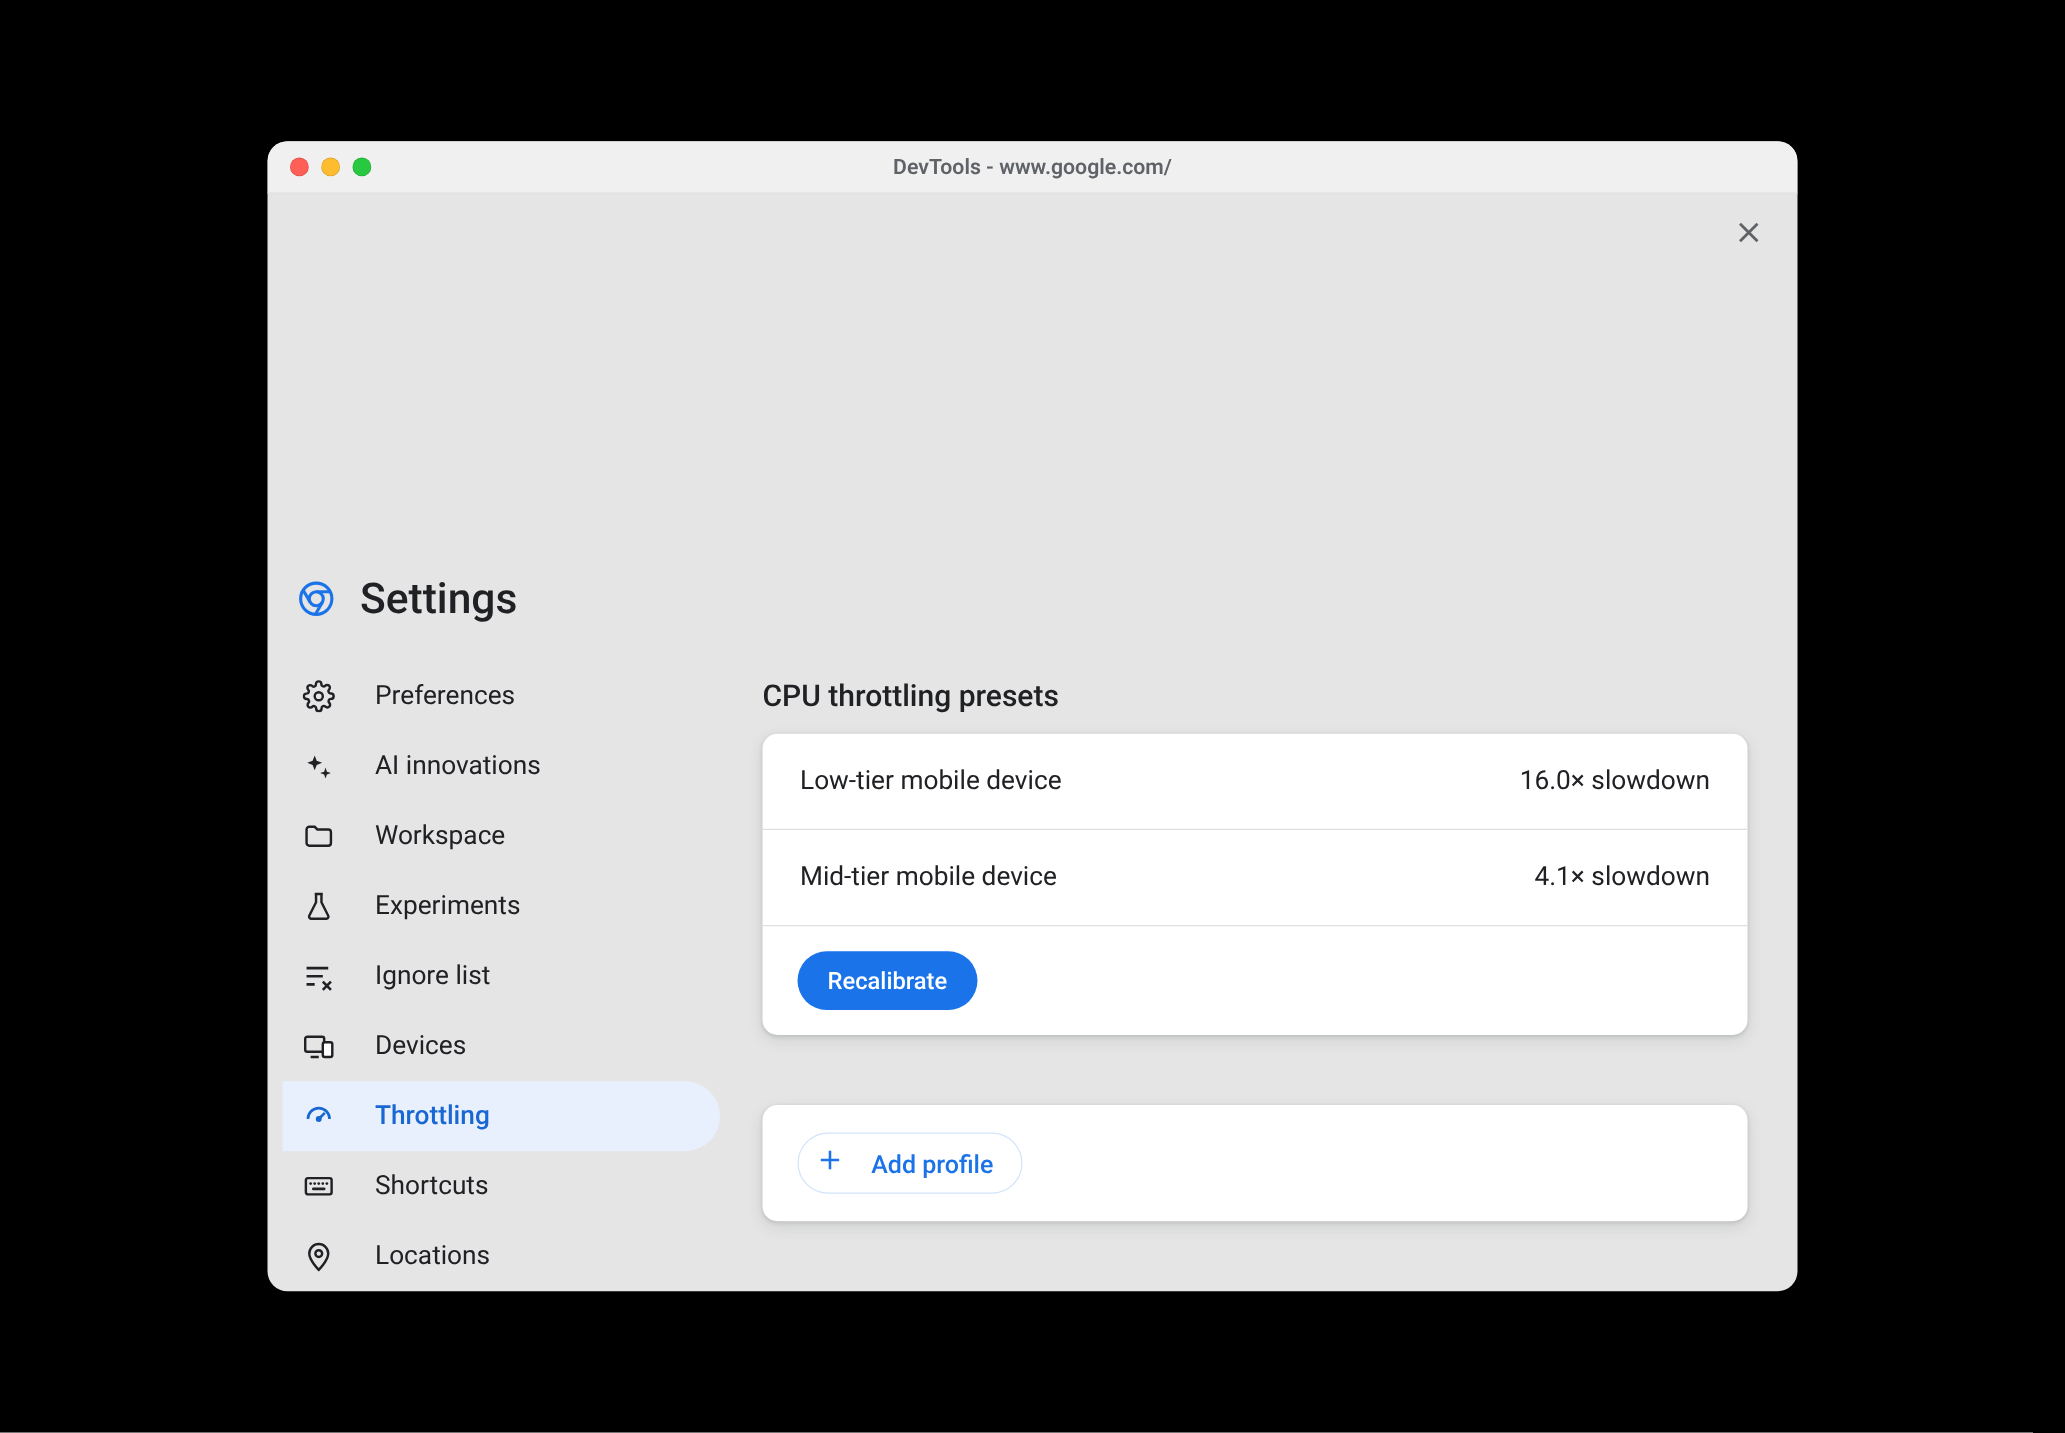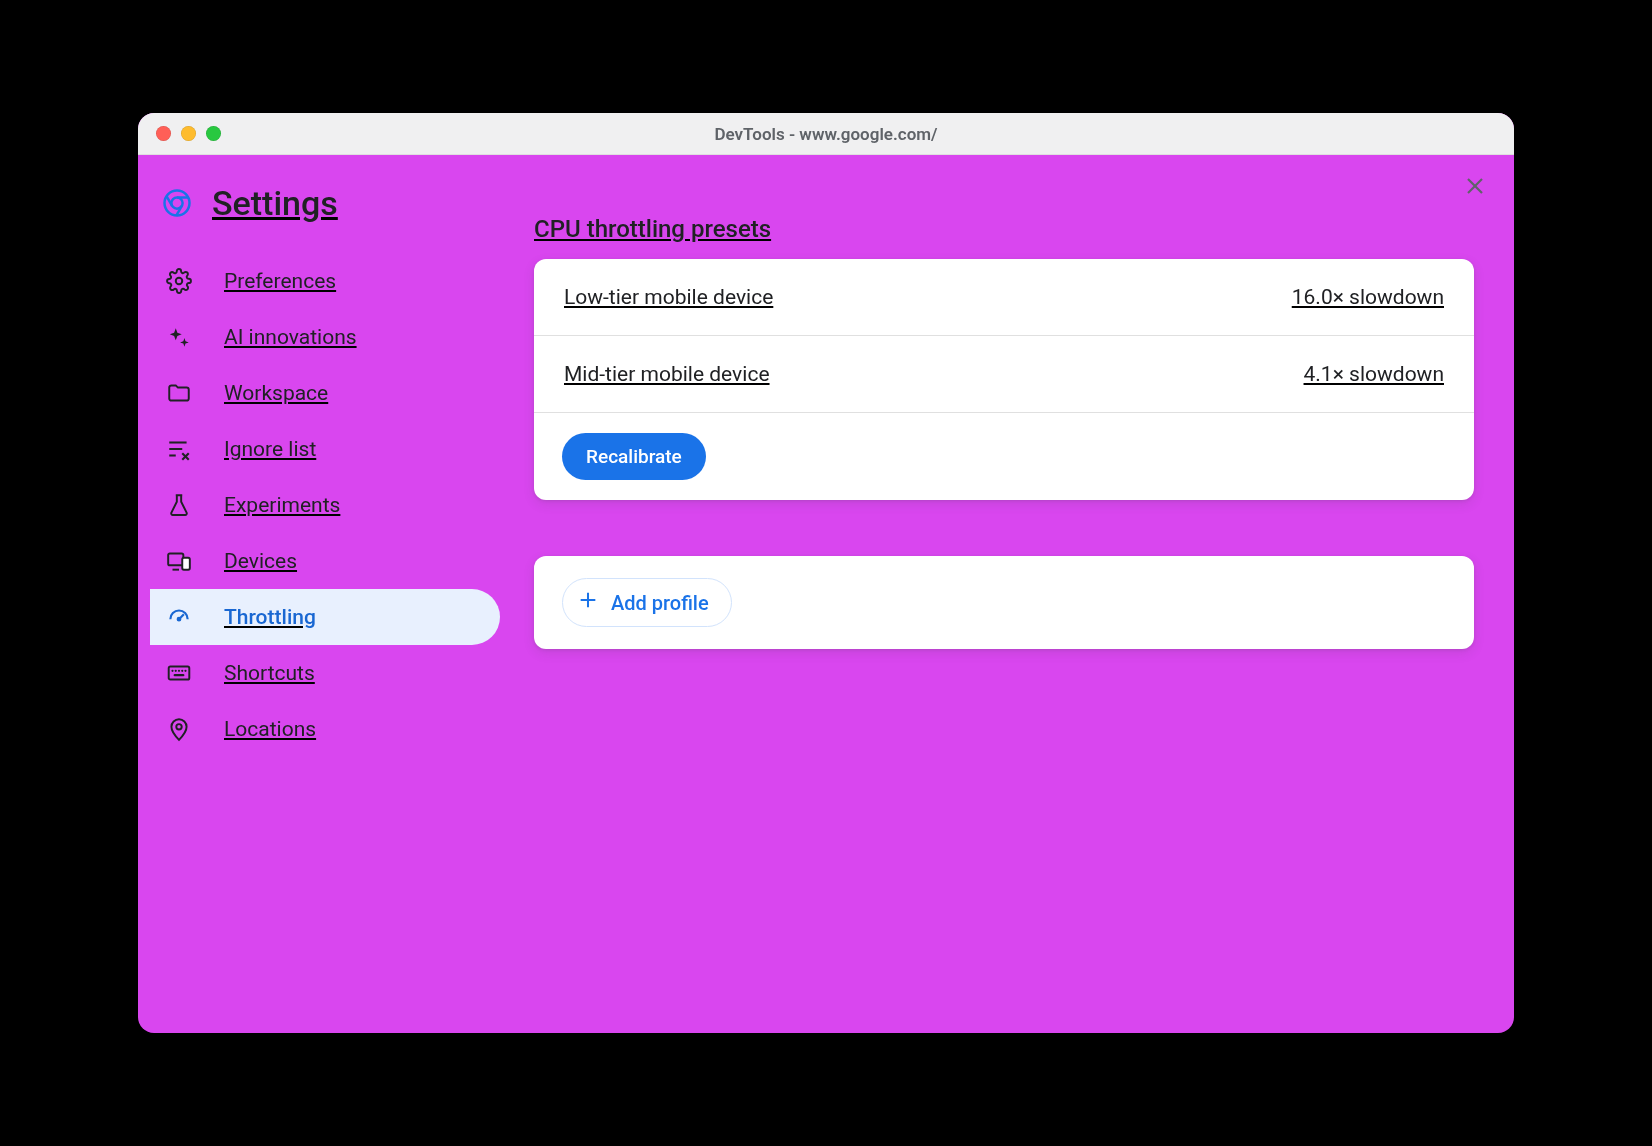--- a/index.html
+++ b/index.html
@@ -12,29 +12,28 @@
     body {
       background: #000;
       width: 1652px;
       height: 1146px;
       display: flex;
       align-items: center;
       justify-content: center;
     }
 
     .window {
-      width: 1376px;
+      width: 1224px;
       height: 920px;
-      background: #d946ef;
+      background: #e5e5e5;
       border-radius: 16px;
       overflow: hidden;
       box-shadow: 0 20px 60px rgba(0,0,0,0.5);
       display: flex;
       flex-direction: column;
-      text-decoration: underline;
     }
 
     .titlebar {
       height: 42px;
       background: #f0f0f1;
       display: flex;
       align-items: center;
       position: relative;
       border-bottom: 1px solid #e0e0e0;
     }
@@ -63,20 +62,21 @@
       font-size: 17px;
       font-weight: 600;
       color: #5f6368;
       pointer-events: none;
     }
 
     .window-body {
       flex: 1;
       display: flex;
       position: relative;
+      align-items: flex-end;
     }
 
     .close-x {
       position: absolute;
       top: 18px;
       right: 24px;
       width: 30px;
       height: 30px;
       display: flex;
       align-items: center;
@@ -220,21 +220,21 @@
       background: #fff;
       color: #1a73e8;
       border: 1px solid #d2e3fc;
       padding: 10px 22px 10px 14px;
       border-radius: 26px;
       font-size: 20px;
       font-weight: 500;
       cursor: pointer;
       display: inline-flex;
       align-items: center;
-      gap: 12px;
+      gap: 22px;
     }
 
     .btn-outline svg {
       width: 22px;
       height: 22px;
     }
 
     .card-simple {
       padding: 22px 28px;
     }
@@ -302,38 +302,38 @@
           <span class="sidebar-icon">
             <svg viewBox="0 0 24 24" fill="none" stroke="currentColor" stroke-width="1.8">
               <path d="M3 7a2 2 0 0 1 2-2h4l2 2h8a2 2 0 0 1 2 2v8a2 2 0 0 1-2 2H5a2 2 0 0 1-2-2V7z"></path>
             </svg>
           </span>
           <span>Workspace</span>
         </li>
 
         <li class="sidebar-item">
           <span class="sidebar-icon">
+            <svg viewBox="0 0 24 24" fill="none" stroke="currentColor" stroke-width="1.8">
+              <path d="M9 3h6M10 3v6l-5 10a1.5 1.5 0 0 0 1.3 2.2h11.4a1.5 1.5 0 0 0 1.3-2.2L14 9V3"></path>
+            </svg>
+          </span>
+          <span>Experiments</span>
+        </li>
+
+        <li class="sidebar-item">
+          <span class="sidebar-icon">
             <svg viewBox="0 0 24 24" fill="none" stroke="currentColor" stroke-width="1.9">
               <line x1="3" y1="6" x2="19" y2="6"></line>
               <line x1="3" y1="12" x2="15" y2="12"></line>
               <line x1="3" y1="18" x2="9" y2="18"></line>
               <line x1="15" y1="16" x2="21" y2="22"></line>
               <line x1="21" y1="16" x2="15" y2="22"></line>
             </svg>
           </span>
           <span>Ignore list</span>
-        </li>
-
-        <li class="sidebar-item">
-          <span class="sidebar-icon">
-            <svg viewBox="0 0 24 24" fill="none" stroke="currentColor" stroke-width="1.8">
-              <path d="M9 3h6M10 3v6l-5 10a1.5 1.5 0 0 0 1.3 2.2h11.4a1.5 1.5 0 0 0 1.3-2.2L14 9V3"></path>
-            </svg>
-          </span>
-          <span>Experiments</span>
         </li>
 
         <li class="sidebar-item">
           <span class="sidebar-icon">
             <svg viewBox="0 0 24 24" fill="none" stroke="currentColor" stroke-width="1.8">
               <rect x="2" y="5" width="14" height="11" rx="1.5"></rect>
               <rect x="15" y="9" width="7" height="11" rx="1.5" fill="#fff"></rect>
               <line x1="6" y1="20" x2="12" y2="20"></line>
             </svg>
           </span>

